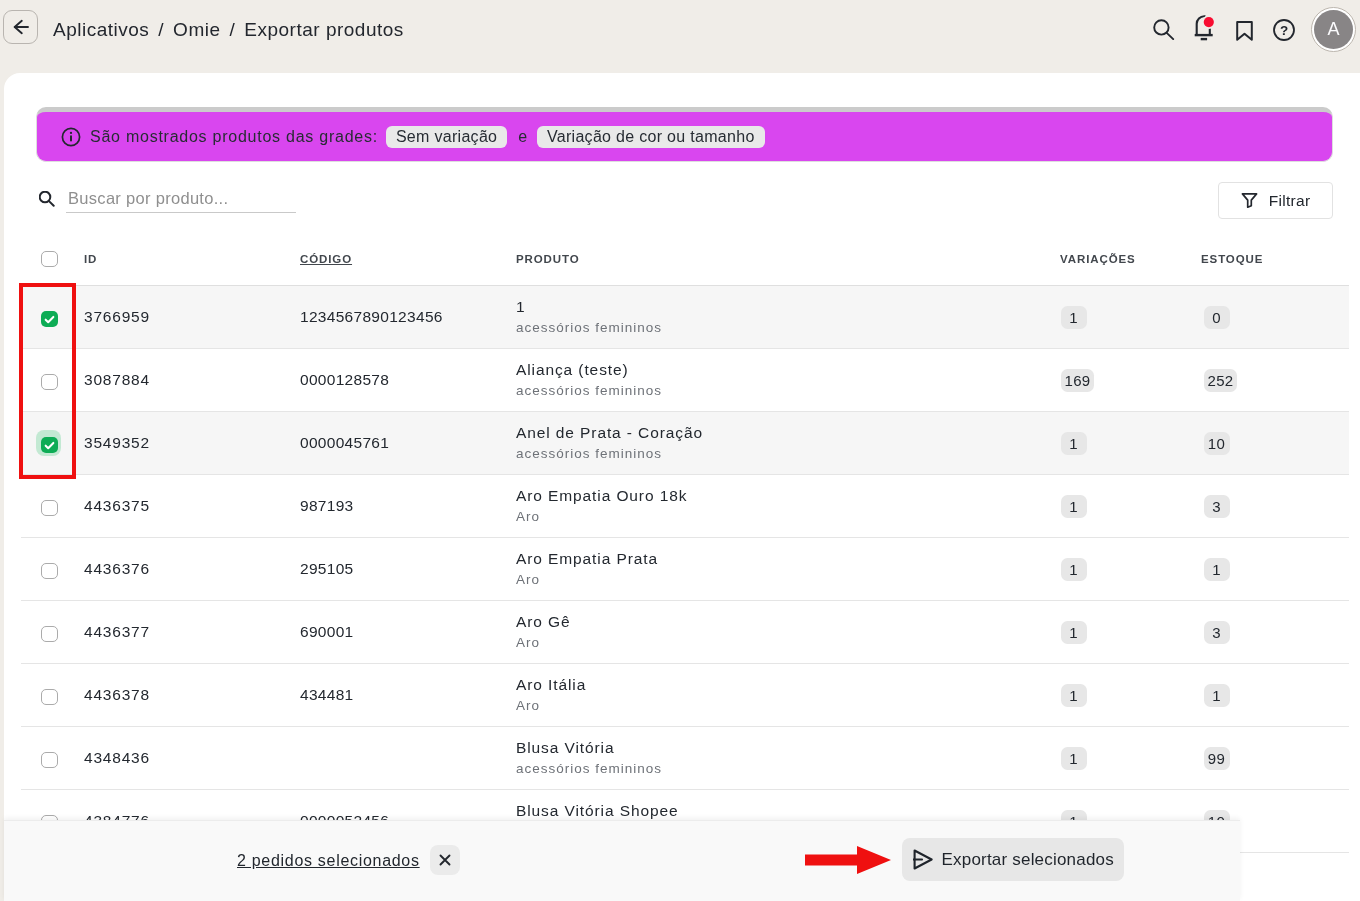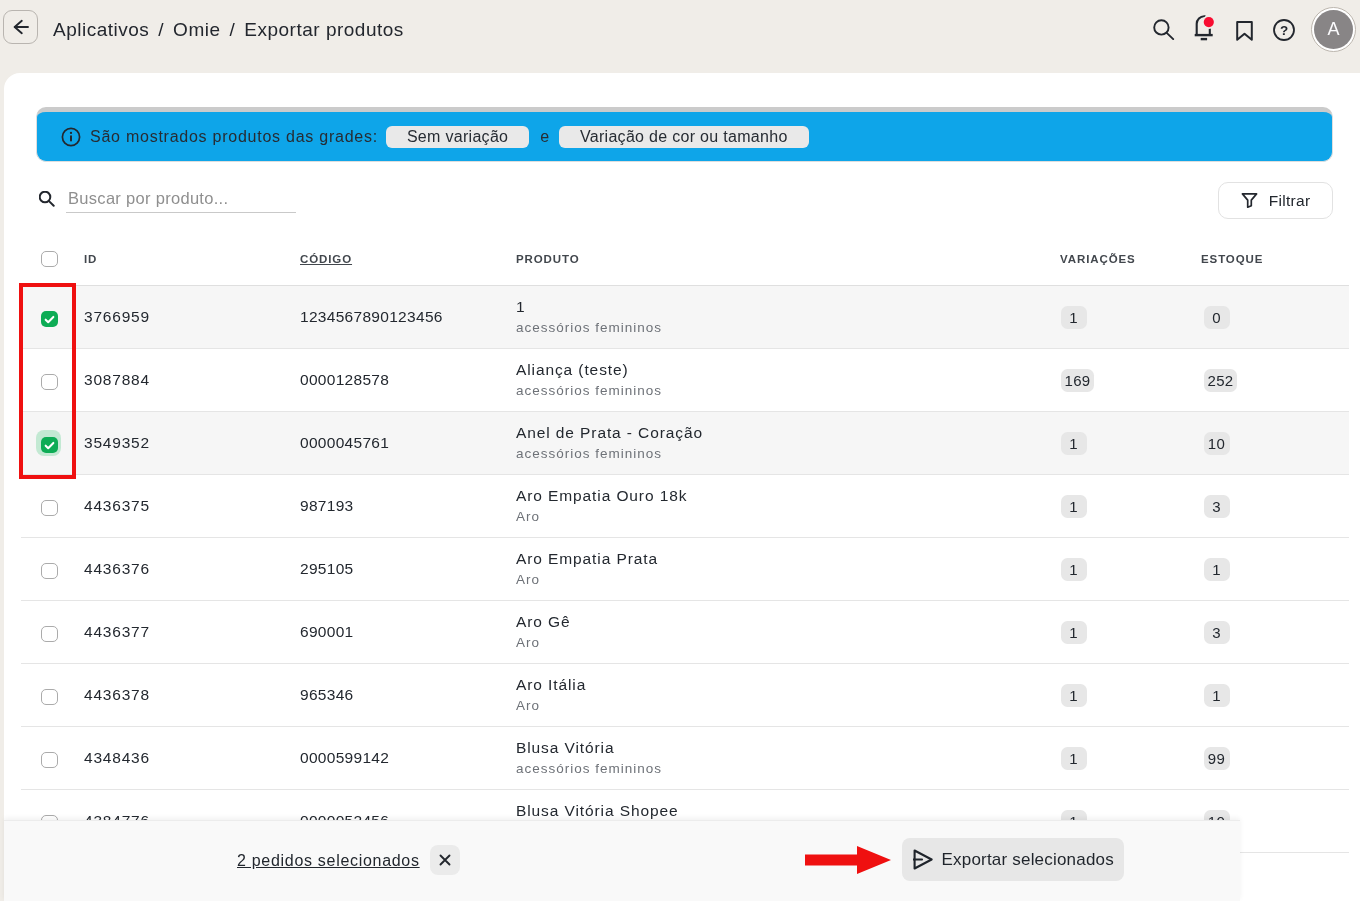--- a/index.html
+++ b/index.html
@@ -10,30 +10,30 @@
   
   .hdr { position:absolute; left:0; top:0; width:1360px; height:73px; background:#f0ede8; }
   .backbtn { position:absolute; left:3px; top:10px; width:35px; height:34px; border:1px solid #b9b5b0; border-radius:9px; display:flex; align-items:center; justify-content:center; }
   .crumb { position:absolute; left:53px; top:0; height:60px; display:flex; align-items:center; font-size:19px; letter-spacing:0.5px; color:#23272e; }
   .crumb span.sep { margin:0 9px; color:#23272e; }
 
   
   .card { position:absolute; left:4px; top:73px; width:1356px; height:828px; background:#ffffff; border-radius:16px 0 0 0; }
 
   
-  .banner { position:absolute; left:36px; top:107px; width:1297px; height:55px; background:#0ea5e9; border:1px solid #dedede; border-top:5px solid #cbcbcb; border-radius:10px; display:flex; align-items:center; padding-left:24px; }
+  .banner { position:absolute; left:36px; top:107px; width:1297px; height:55px; background:#d946ef; border:1px solid #dedede; border-top:5px solid #cbcbcb; border-radius:10px; display:flex; align-items:center; padding-left:24px; }
   .banner .txt { font-size:16px; letter-spacing:0.75px; color:#272c33; margin-left:9px; }
-  .chip { display:inline-block; background:#e9e9e9; border-radius:6px; padding:2px 21px; font-size:16px; letter-spacing:0.3px; color:#272c33;text-align:right; }
+  .chip { display:inline-block; background:#e9e9e9; border-radius:6px; padding:2px 10px; font-size:16px; letter-spacing:0.3px; color:#272c33;text-align:right; }
 
   
   .searchwrap { position:absolute; left:37px; top:188px; }
   .sinput { position:absolute; left:66px; top:184px; width:229.5px; padding-left:2px; height:29px; border-bottom:1px solid #c9c9c9; font-size:16.5px; letter-spacing:0.3px; color:#8f8f8f; display:flex; align-items:center; }
 
   
-  .filterbtn { position:absolute; left:1218px; top:182px; width:115px; height:37px; background:#fff; border:1px solid #e2e2e2; border-radius:10px; display:flex; align-items:center; justify-content:center; gap:11px; font-size:15.5px; color:#22272e; letter-spacing:0.3px; }
+  .filterbtn { position:absolute; left:1218px; top:182px; width:115px; height:37px; background:#fff; border:1px solid #e2e2e2; border-radius:4px; display:flex; align-items:center; justify-content:center; gap:11px; font-size:15.5px; color:#22272e; letter-spacing:0.3px; }
 
   
   .thead { position:absolute; left:21px; top:232px; width:1328px; height:54px; border-bottom:1px solid #dfdfdf;text-align:center; }
   .thead .lbl { position:absolute; top:0; height:54px; display:flex; align-items:center; font-size:11.5px; font-weight:bold; letter-spacing:0.9px; color:#42474d; }
   .rows { position:absolute; left:21px; top:286px; width:1328px; }
   .row { position:relative; width:1328px; height:63px; border-bottom:1px solid #e5e5e5; background:#fff; }
   .row.sel { background:#f6f6f6; }
   .cell { position:absolute; top:0; height:62px; display:flex; align-items:center; font-size:15.5px; letter-spacing:0.3px; color:#23282f; }
   .cid { left:63px; letter-spacing:0.8px; }
   .ccode { left:279px; }
@@ -203,32 +203,31 @@
       <div class="cell cprod">
         <span class="pname">Aro Gê</span>
         <span class="pcat">Aro</span>
       </div>
       <div class="badge bvar">1</div>
       <div class="badge best">3</div>
     </div>
     <div class="row">
       <div class="cb"></div>
       <div class="cell cid">4436378</div>
-      <div class="cell ccode">965346</div>
+      <div class="cell ccode">434481</div>
       <div class="cell cprod">
         <span class="pname">Aro Itália</span>
         <span class="pcat">Aro</span>
       </div>
       <div class="badge bvar">1</div>
       <div class="badge best">1</div>
     </div>
     <div class="row">
       <div class="cb"></div>
       <div class="cell cid">4348436</div>
-      <div class="cell ccode">0000599142</div>
       <div class="cell cprod">
         <span class="pname">Blusa Vitória</span>
         <span class="pcat">acessórios femininos</span>
       </div>
       <div class="badge bvar">1</div>
       <div class="badge best">99</div>
     </div>
     <div class="row">
       <div class="cb"></div>
       <div class="cell cid">4384776</div>

